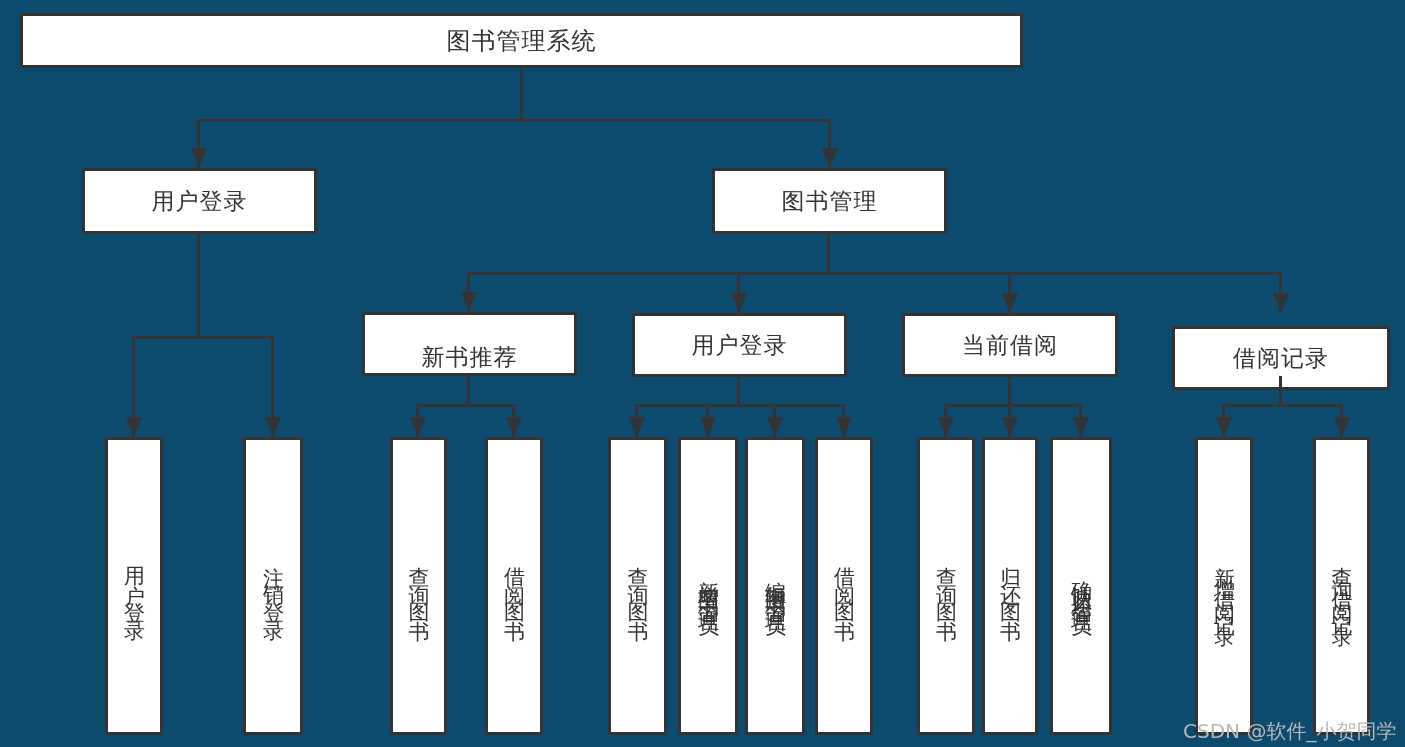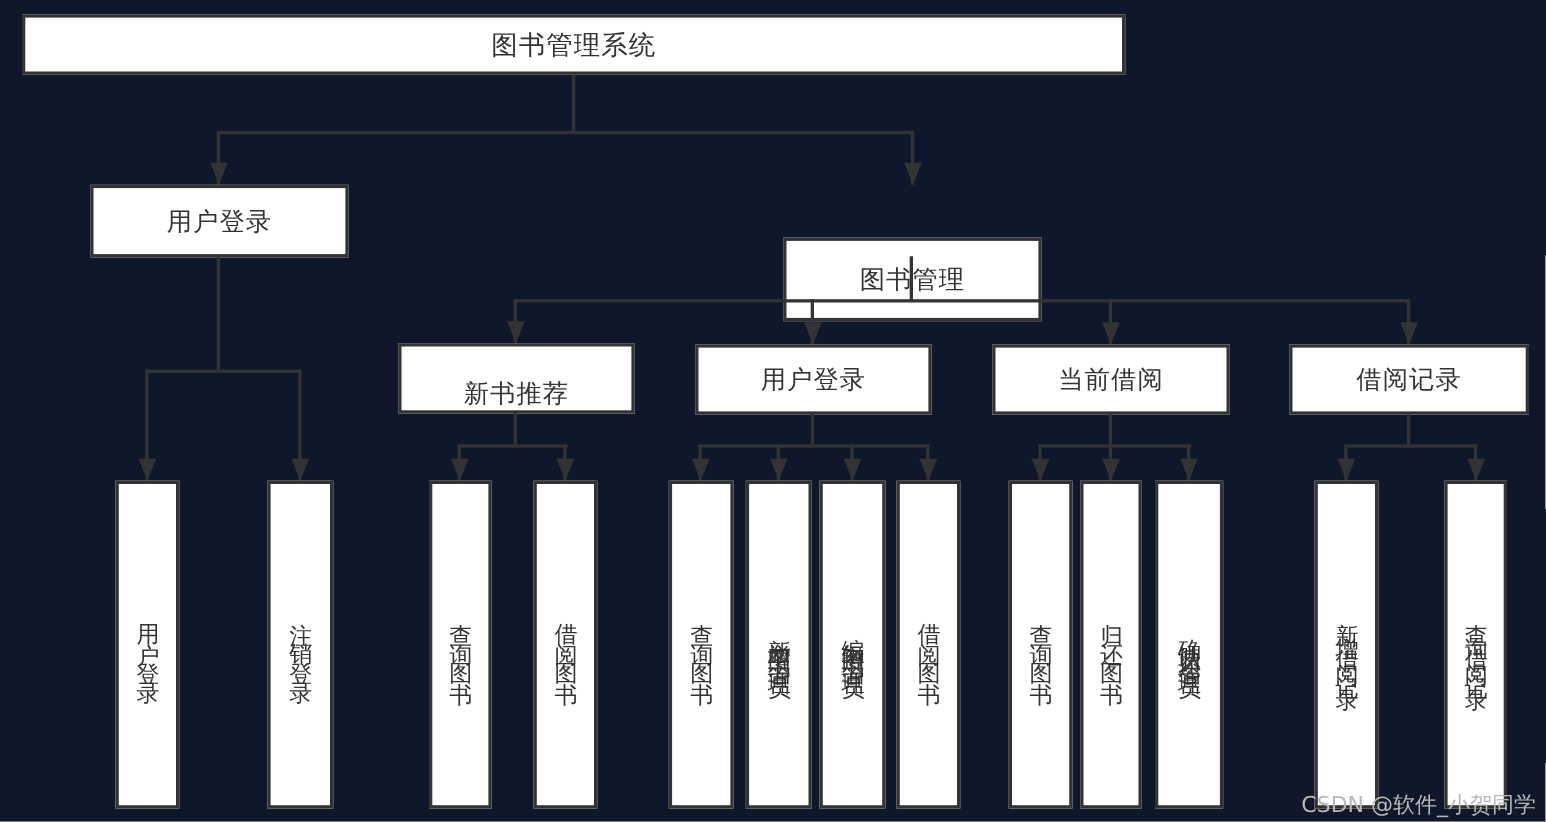--- a/index.html
+++ b/index.html
@@ -1,20 +1,20 @@
 <!DOCTYPE html>
 <html><head>
 <meta charset="utf-8">
 <style>
   html, body { margin: 0; padding: 0; background: #ffffff; }
   #canvas {
     position: relative;
     width: 1405px;
     height: 747px;
-    background: #0f172a;
+    background: #0c4a6e;
     font-family: "DejaVu Sans", "Liberation Sans", sans-serif;
     overflow: hidden;
   }
   .node {
     position: absolute;
     box-sizing: border-box;
     border: 3px solid #333333;
     background: #ffffff;
     color: #333333;
     display: flex;
@@ -75,41 +75,41 @@
   </div>
 
   <div class="vline" style="left:520px; top:68px; height:51px;"></div>
   <div class="hline" style="left:198px; top:119px; width:633px;"></div>
   <div class="varrow" style="left:197px; top:119px; height:49px;"></div>
   <div class="varrow" style="left:828px; top:119px; height:49px;"></div>
 
   <div class="node" style="left:82px; top:168px; width:235px; height:66px;">
     <span>用户登录</span>
   </div>
-  <div class="node" style="left:712px; top:168px; width:235px; height:76px;margin-top:48px;">
+  <div class="node" style="left:712px; top:168px; width:235px; height:66px;">
     <span>图书管理</span>
   </div>
 
   <div class="vline" style="left:827px; top:233px; height:40px;"></div>
   <div class="hline" style="left:467px; top:272px; width:815px;"></div>
   <div class="varrow" style="left:467px; top:272px; height:40px;"></div>
   <div class="varrow" style="left:737px; top:272px; height:41px;"></div>
   <div class="varrow" style="left:1008px; top:272px; height:41px;"></div>
   <div class="varrow" style="left:1279px; top:272px; height:41px;"></div>
 
   <div class="node" style="left:362px; top:312px; width:215px; height:64px;align-items:flex-end;">
     <span>新书推荐</span>
   </div>
   <div class="node" style="left:632px; top:313px; width:215px; height:64px;">
     <span>用户登录</span>
   </div>
   <div class="node" style="left:902px; top:313px; width:216px; height:64px;">
     <span>当前借阅</span>
   </div>
-  <div class="node" style="left:1172px; top:313px; width:218px; height:64px;">
+  <div class="node" style="left:1172px; top:326px; width:218px; height:64px;">
     <span>借阅记录</span>
   </div>
 
   <div class="vline" style="left:197px; top:233px; height:103px;"></div>
   <div class="hline" style="left:132px; top:336px; width:142px;"></div>
   <div class="varrow" style="left:132px; top:336px; height:101px;"></div>
   <div class="varrow" style="left:271px; top:336px; height:101px;"></div>
 
   <div class="vline" style="left:467px; top:375px; height:30px;"></div>
   <div class="hline" style="left:416px; top:404px; width:100px;"></div>

